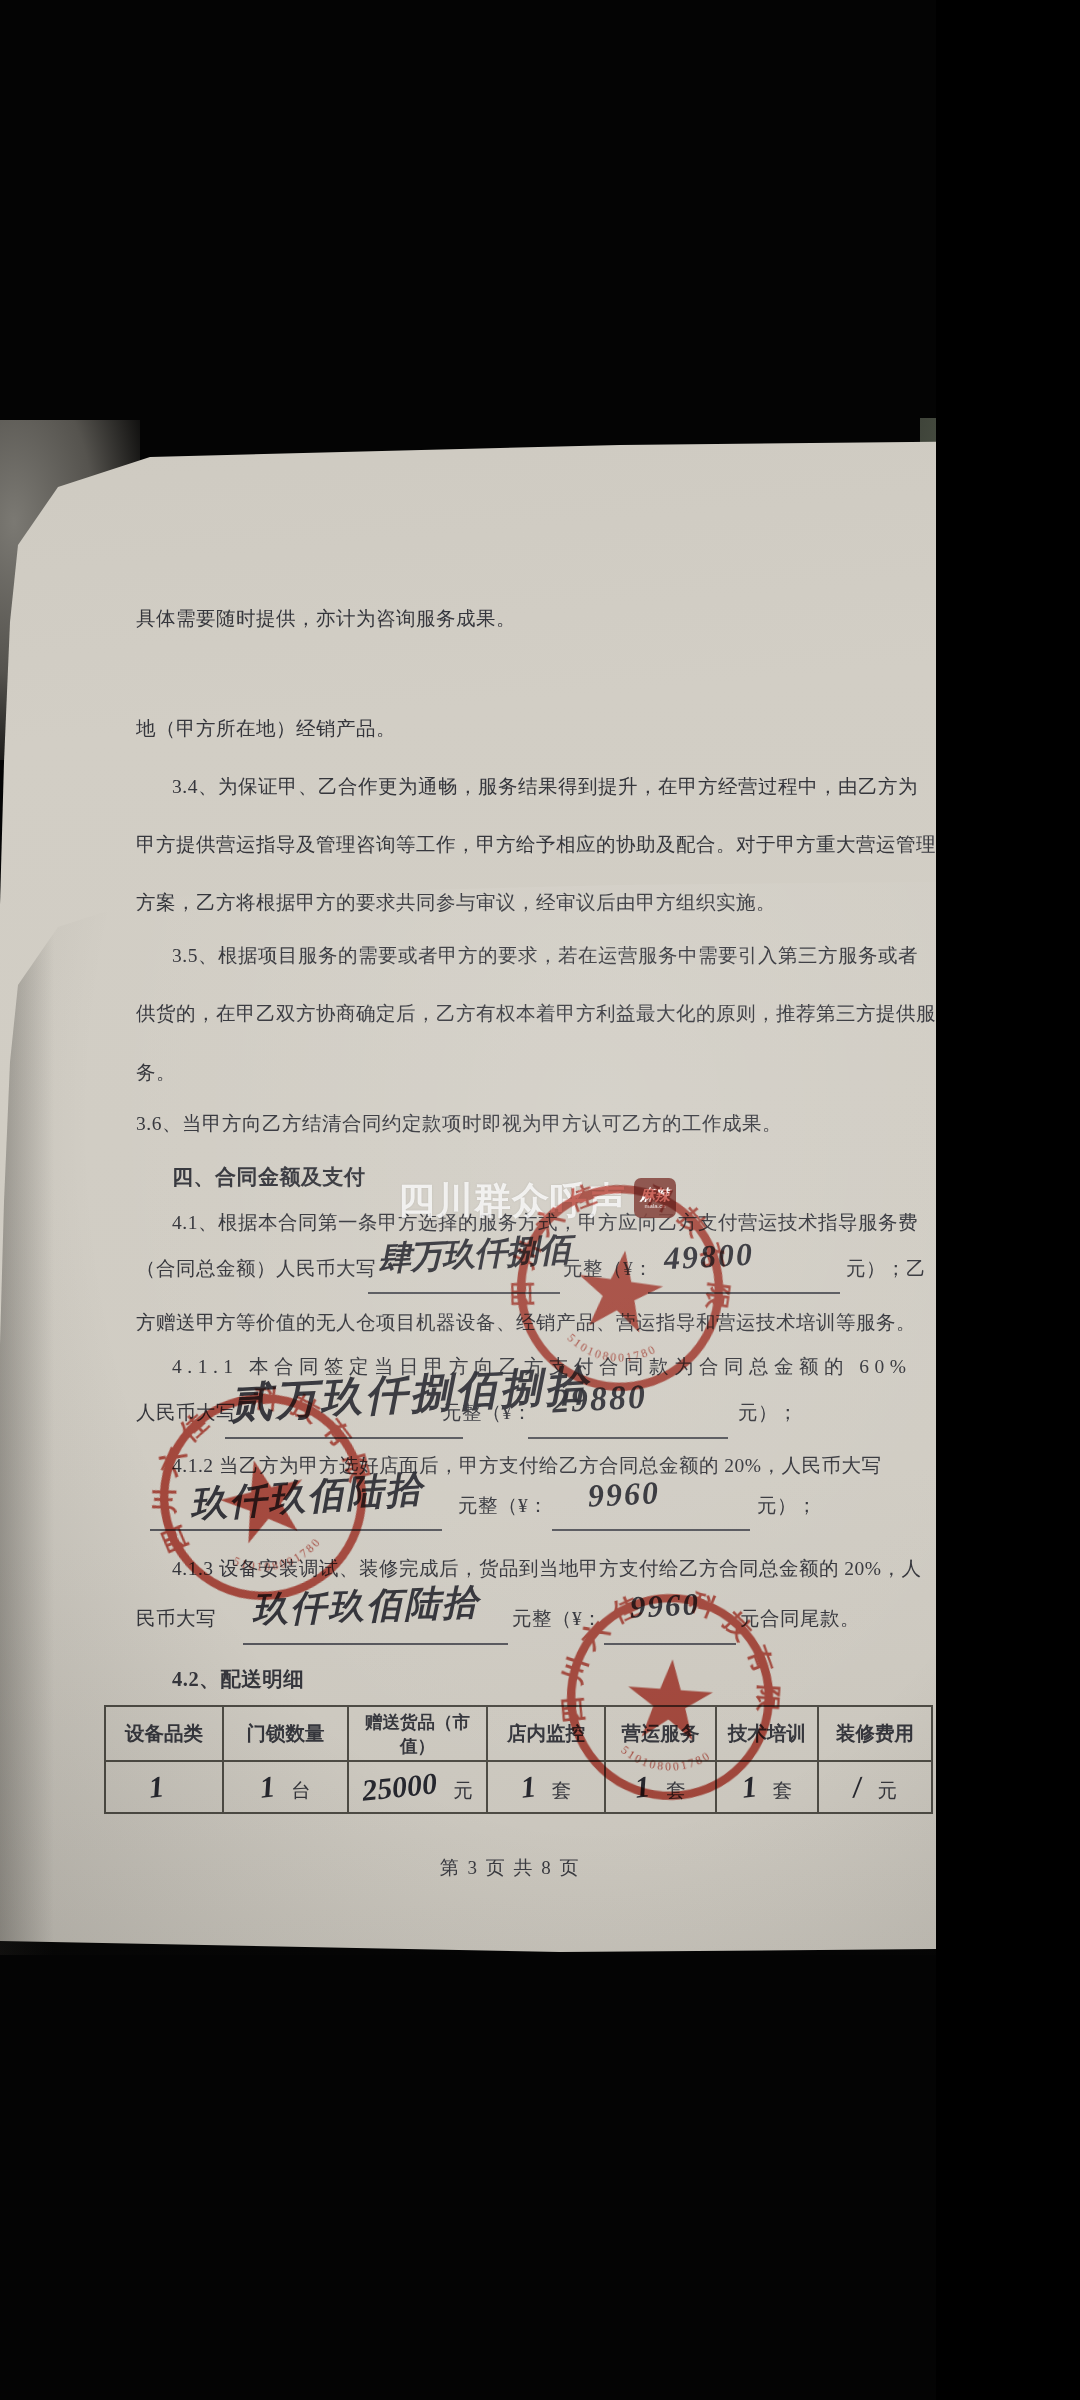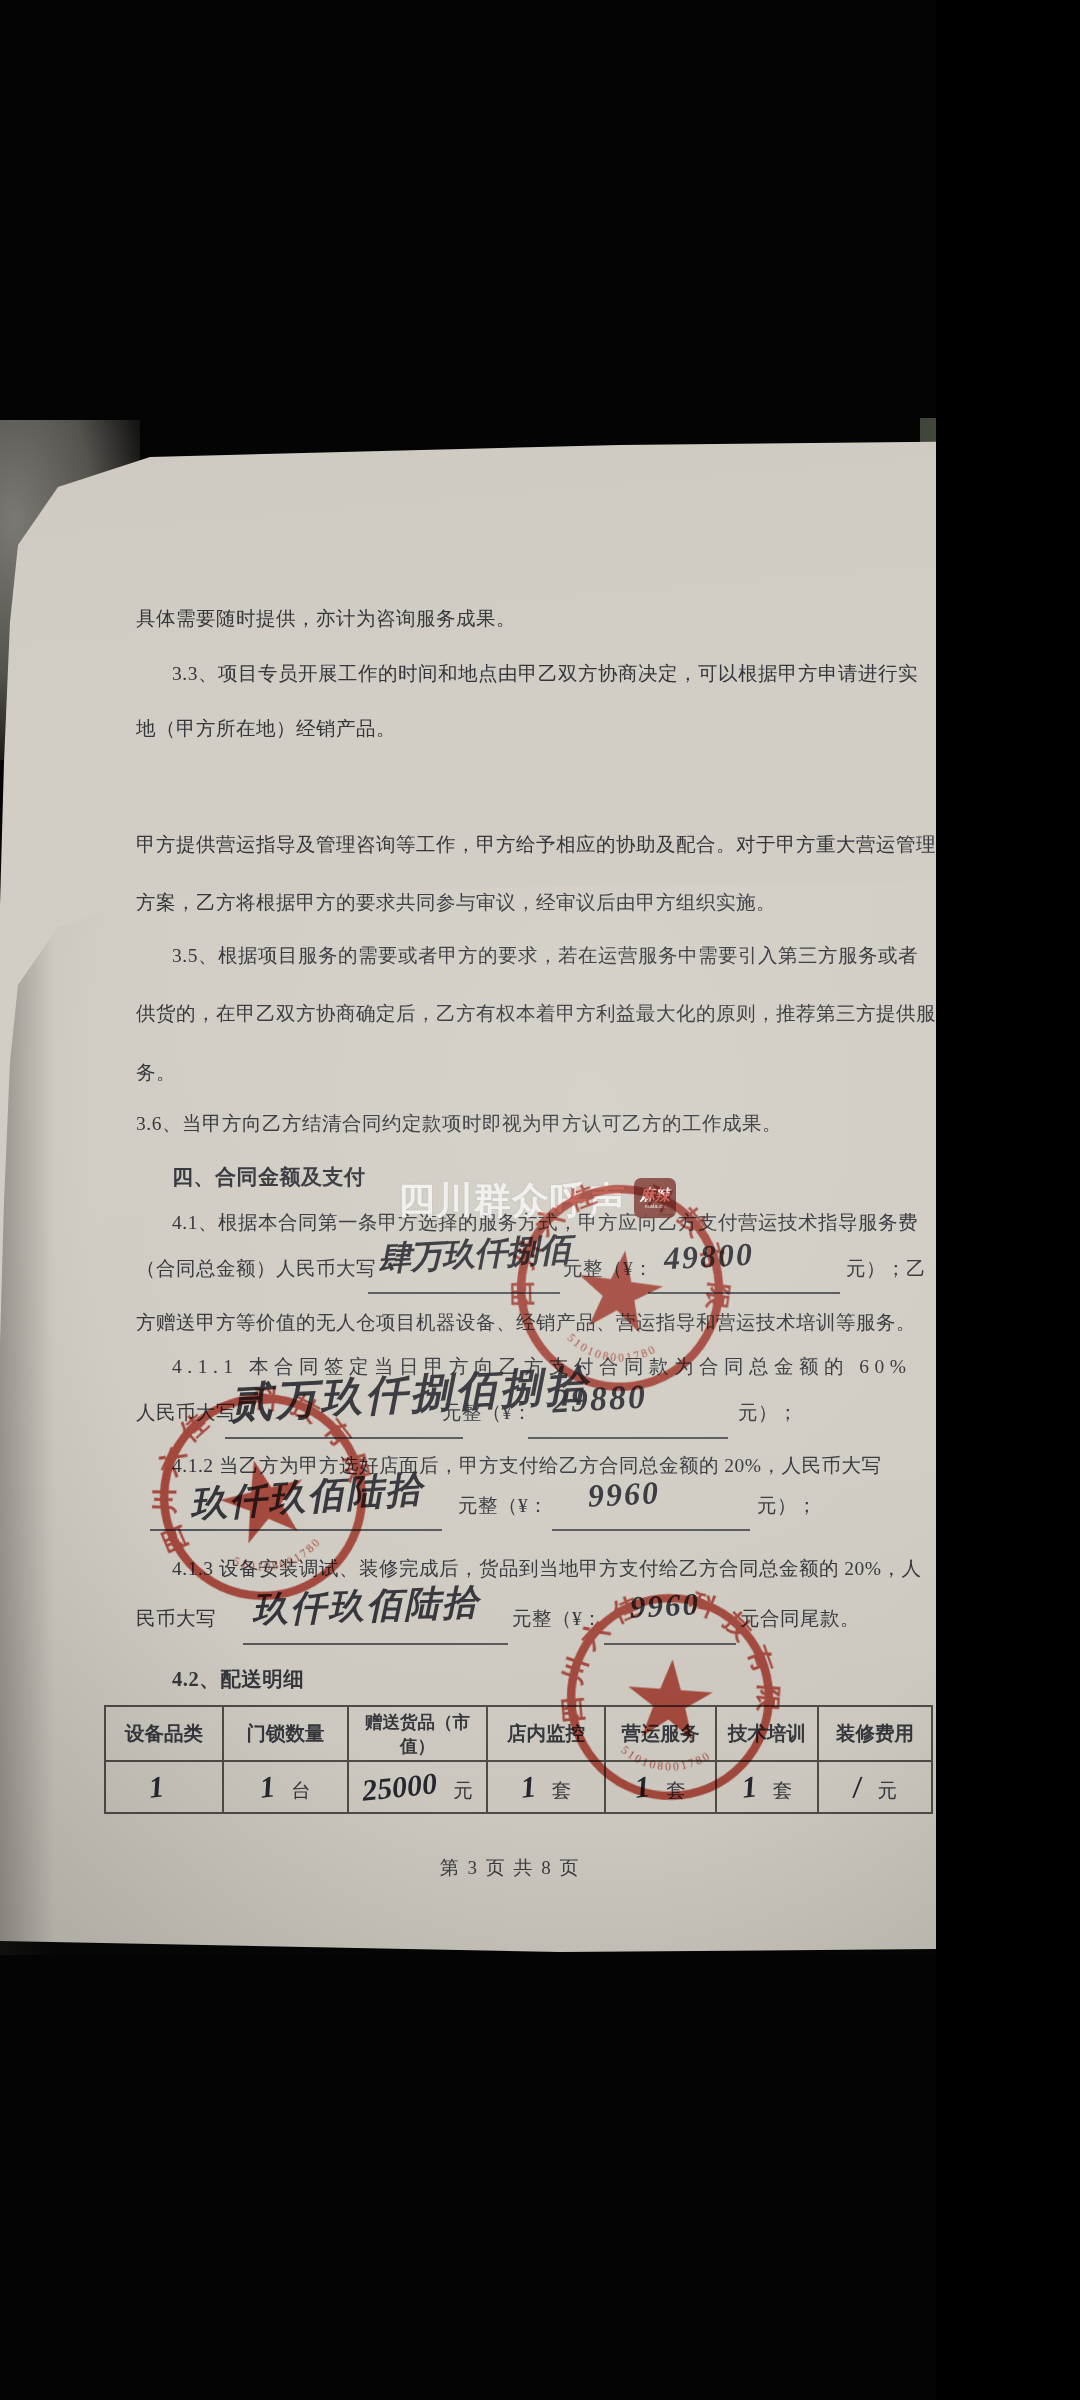--- a/index.html
+++ b/index.html
@@ -57,22 +57,22 @@
 </head>
 <body>
 
 <div class="shot">
   <div class="backdrop-left"></div>
   <div class="backdrop-topright"></div>
 
   <div class="paper"></div>
 
   <div class="t" style="left:136px;top:605px">具体需要随时提供，亦计为咨询服务成果。</div>
-  <div class="t" style="left:172px;top:660px">3.3、项目专员开展工作的时间和地点由甲乙双方协商决定，可以根据甲方申请进行实</div>
   <div class="t" style="left:136px;top:715px">地（甲方所在地）经销产品。</div>
+  <div class="t" style="left:172px;top:773px">3.4、为保证甲、乙合作更为通畅，服务结果得到提升，在甲方经营过程中，由乙方为</div>
   <div class="t" style="left:136px;top:831px">甲方提供营运指导及管理咨询等工作，甲方给予相应的协助及配合。对于甲方重大营运管理</div>
   <div class="t" style="left:136px;top:889px">方案，乙方将根据甲方的要求共同参与审议，经审议后由甲方组织实施。</div>
   <div class="t" style="left:172px;top:942px">3.5、根据项目服务的需要或者甲方的要求，若在运营服务中需要引入第三方服务或者</div>
   <div class="t" style="left:136px;top:1000px">供货的，在甲乙双方协商确定后，乙方有权本着甲方利益最大化的原则，推荐第三方提供服</div>
   <div class="t" style="left:136px;top:1059px">务。</div>
   <div class="t" style="left:136px;top:1110px">3.6、当甲方向乙方结清合同约定款项时即视为甲方认可乙方的工作成果。</div>
   <div class="t b" style="left:172px;top:1163px;font-size:21px">四、合同金额及支付</div>
   <div class="t" style="left:172px;top:1209px">4.1、根据本合同第一条甲方选择的服务方式，甲方应向乙方支付营运技术指导服务费</div>
 
   <div class="t" style="left:136px;top:1255px">（合同总金额）人民币大写</div>

